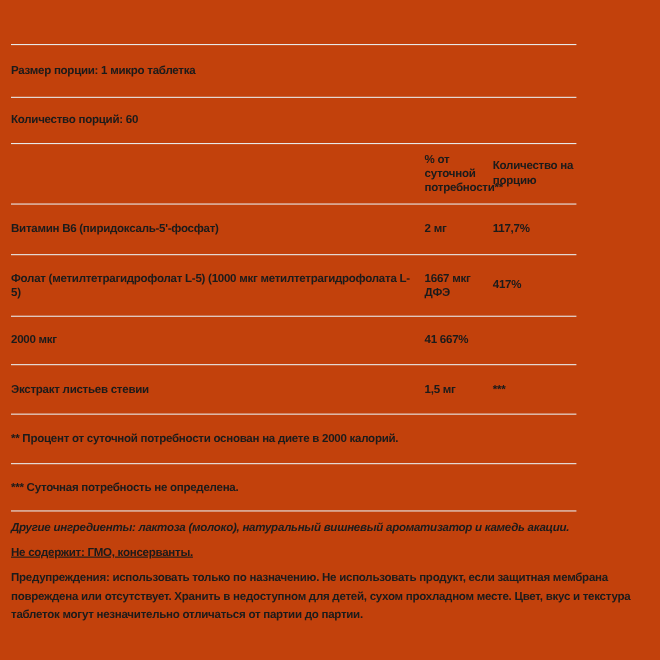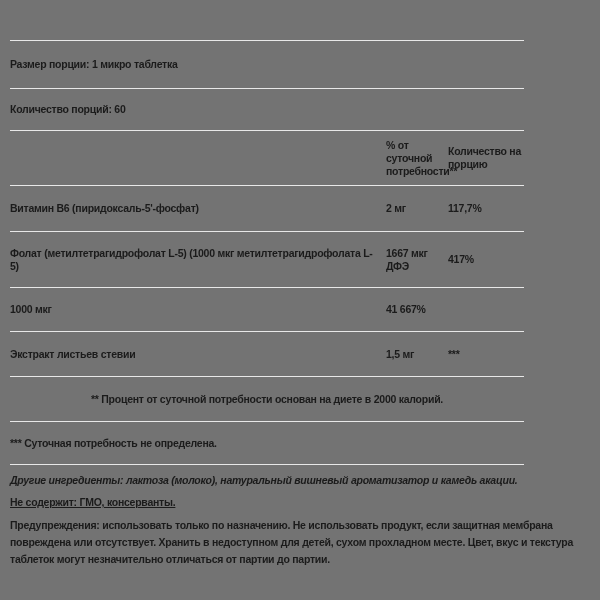--- a/index.html
+++ b/index.html
@@ -1,21 +1,21 @@
 <!DOCTYPE html>
 <html><head>
 <meta charset="utf-8">
 <style>
   * { margin: 0; padding: 0; box-sizing: border-box; }
   html, body { background: #ffffff; }
   .page {
     position: relative;
     width: 600px;
     height: 600px;
-    background: #737373;
+    background: #c2410c;
     font-family: "Liberation Sans", sans-serif;
     font-weight: 700;
     color: #1b1b1b;
     overflow: hidden;
   }
   .facts {
     margin: 40px 0 0 10px;
     width: 514px;
   }
   .hr {
@@ -38,21 +38,21 @@
     line-height: 13px;
   }
   .grid-row .cell-name { padding-right: 8px; }
   .h-serving  { height: 47px; }
   .h-servings { height: 41px; }
   .h-header   { height: 54px; }
   .h-r1 { height: 45px; }
   .h-r2 { height: 55px; }
   .h-r3 { height: 43px; }
   .h-r4 { height: 44px; }
-  .h-fn1 { height: 44px; justify-content: center; }
+  .h-fn1 { height: 44px; }
   .h-fn2 { height: 42px; align-items: center; }
   .details {
     margin-left: 10px;
     width: 578px;
     font-size: 10.5px;
     letter-spacing: -0.25px;
     line-height: 17px;
   }
   .details p.p-other    { margin-top: 7px; font-style: italic; }
   .details p.p-contains { margin-top: 5px; text-decoration: underline; }
@@ -97,21 +97,21 @@
 
     <div class="grid-row h-r2">
       <span class="cell-name">Фолат (метилтетрагидрофолат L-5) (1000 мкг метилтетрагидрофолата L-5)</span>
       <span>1667 мкг ДФЭ</span>
       <span>417%</span>
     </div>
 
     <div class="hr"></div>
 
     <div class="grid-row h-r3">
-      <span>1000 мкг</span>
+      <span>2000 мкг</span>
       <span>41 667%</span>
     </div>
 
     <div class="hr"></div>
 
     <div class="grid-row h-r4">
       <span class="cell-name">Экстракт листьев стевии</span>
       <span>1,5 мг</span>
       <span>***</span>
     </div>

